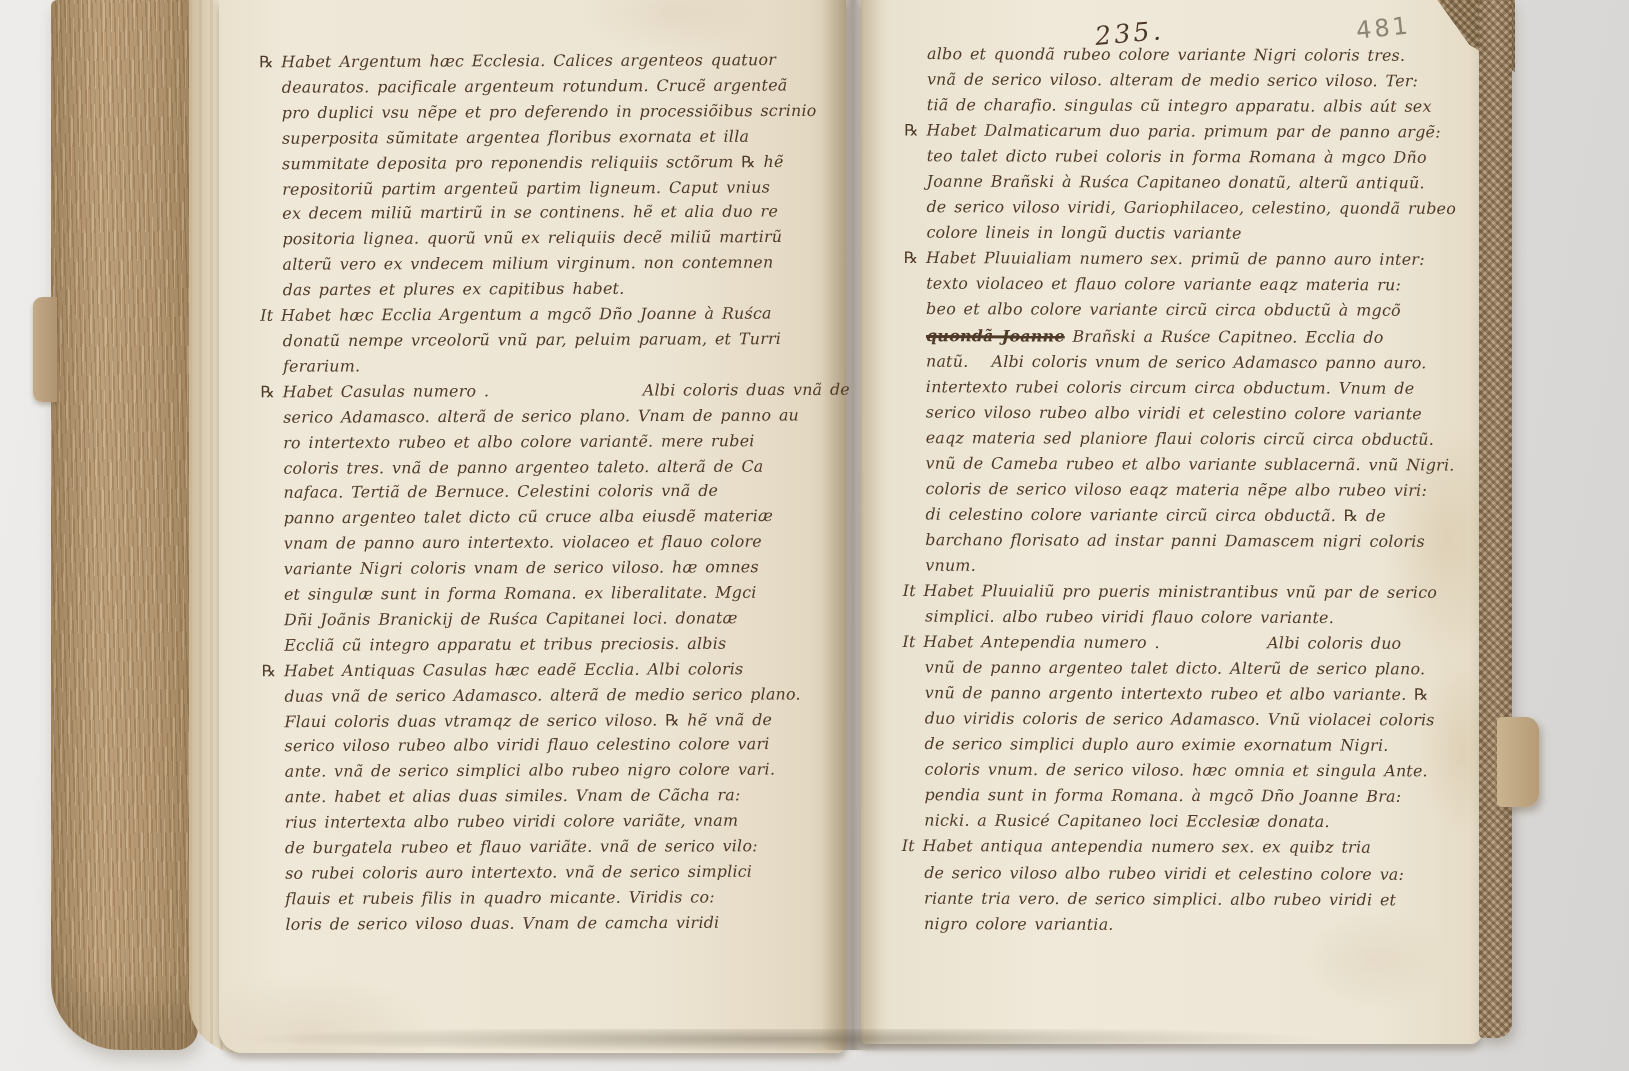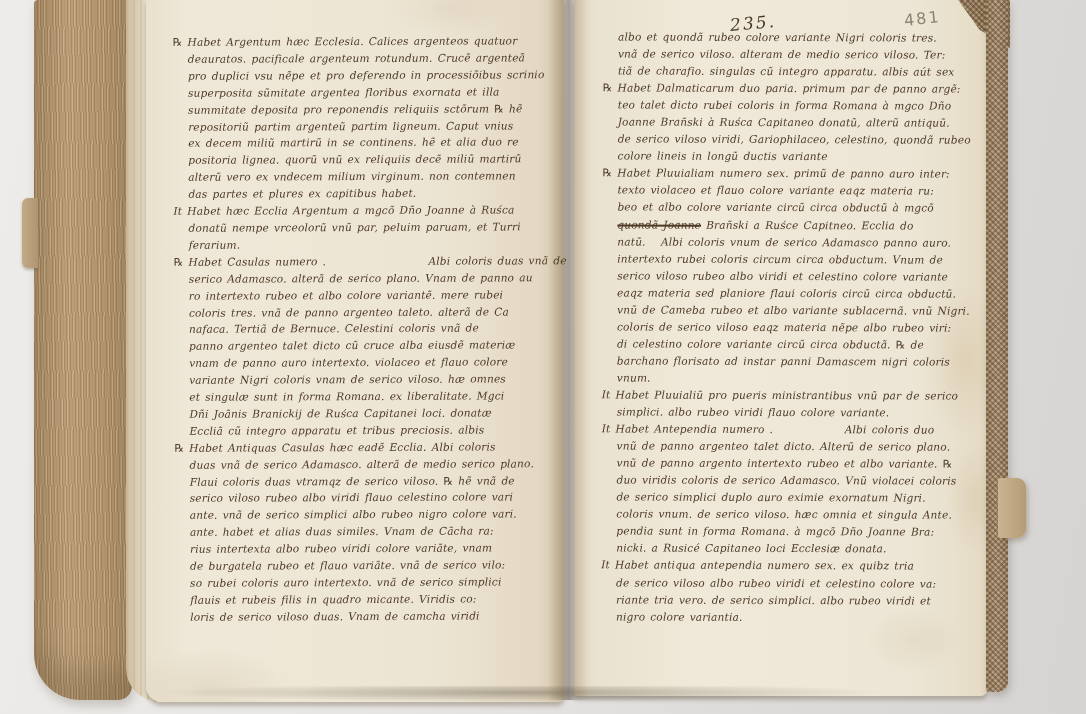--- a/index.html
+++ b/index.html
@@ -87,21 +87,21 @@
   }
   
   .ms-text{
     position:absolute;color:#4e3a26;font-style:italic;
     font-size:10.6px;letter-spacing:.15px;word-spacing:1.6px;white-space:pre;
   }
   .ms-left{left:174px;top:33px;line-height:16.9px;transform:rotate(-.25deg);}
   .ms-right{left:602px;top:29px;line-height:17.05px;transform:rotate(.2deg);}
   .ms-line{height:inherit;}
   .ms-line.cont{padding-left:15px;}
-  .ms-line .strike{text-decoration:line-through;text-decoration-thickness:1.5px;}
+  .ms-line .strike{text-decoration:line-through;text-decoration-thickness:1.5px;font-weight:bold;}
   .folio-ink{
     position:absolute;left:730px;top:13px;color:#4a3828;font-style:italic;
     font-size:17px;letter-spacing:2px;transform:rotate(-5deg);
   }
   .folio-pencil{
     position:absolute;left:904px;top:9px;color:#8d8374;
     font-family:"DejaVu Sans",sans-serif;font-size:16px;letter-spacing:2px;transform:rotate(-6deg);
   }
 </style>
 </head>

